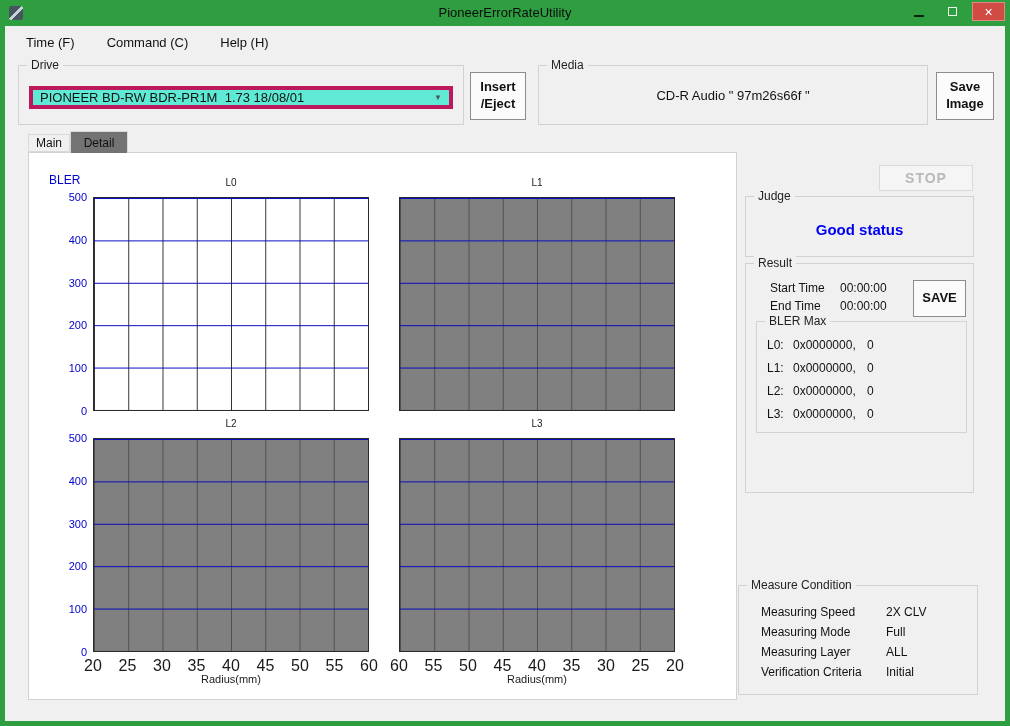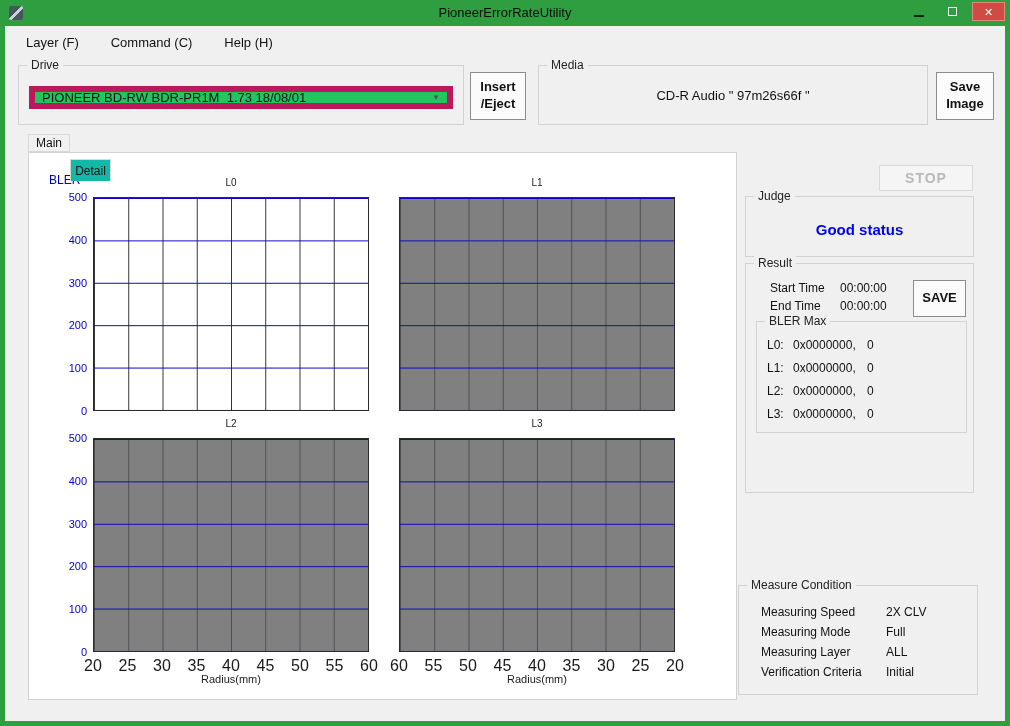--- a/index.html
+++ b/index.html
@@ -20,32 +20,32 @@
 
   
   .client { position:absolute; left:5px; right:5px; top:26px; bottom:5px; background:#f0f0f0; overflow:hidden; }
   .menubar { position:absolute; left:0; top:0; right:0; height:32px; display:flex; align-items:center; padding-left:17px; gap:24px; font-size:13px; color:#111; }
   .menu-item { padding:3px 4px; }
 
   
   .gbox { position:absolute; border:1px solid #d2d2d2; }
   .gb-label { position:absolute; top:-8px; left:8px; background:#f0f0f0; padding:0 4px; font-size:12px; color:#222; white-space:nowrap; }
 
-  .combo { position:absolute; left:10px; top:20px; width:424px; height:23px; background:#22c55e; border:6px solid #be185d;
+  .combo { position:absolute; left:10px; top:20px; width:424px; height:23px; background:#5eead4; border:4px solid #be185d;
            display:flex; align-items:center; padding:0 7px; font-size:13px; color:#111; white-space:pre; }
   .combo-arrow { margin-left:auto; font-size:8px; color:#555; }
 
   .btn { position:absolute; background:#fbfbfb; border:1px solid #8c8c8c; display:flex; flex-direction:column;
          align-items:center; justify-content:center; font-size:13px; font-weight:bold; color:#111; line-height:1.3; }
   .btn-disabled { background:#f5f5f5; border:1px solid #dadada; color:#b9b9b9; font-size:14px; letter-spacing:1px; flex-direction:row; }
 
   
   .tab { position:absolute; display:flex; align-items:center; justify-content:center; font-size:12px; color:#111; }
   .tab-inactive { left:23px; top:108px; width:42px; height:18px; background:#f0f0f0; border:1px solid #d9d9d9; }
-  .tab-active { left:65px; top:105px; width:41px; height:22px; background:#14b8a6; border:1px solid #d9d9d9; border-bottom:none; z-index:3;margin-top:28px; }
+  .tab-active { left:65px; top:105px; width:58px; height:22px; background:#737373; border:1px solid #d9d9d9; border-bottom:none; z-index:3; }
 
   .chart-panel { position:absolute; left:23px; top:126px; width:709px; height:548px; background:#fff; border:1px solid #d2d2d2; z-index:1; }
 
   .axis-label-bler { position:absolute; left:20px; top:20px; font-size:12px; color:#0000cd; }
   .chart-title { position:absolute; width:276px; text-align:center; font-size:10px; color:#1a1a1a; }
   .chart { position:absolute; width:276px; border:1px solid #2b2b2b;
            background-image: linear-gradient(to bottom, #0a0ac0 1px, transparent 1px),
                              linear-gradient(to right, #333 1px, transparent 1px);
            background-size: 100% 20%, 12.5% 100%; }
   .chart.white { background-color:#ffffff; }
@@ -79,21 +79,21 @@
         </div>
       <div class="win-btn close">
           <span>×</span>
         </div>
     </div>
   </div>
 
   <div class="client">
 
     <div class="menubar">
-      <span class="menu-item">Layer (F)</span>
+      <span class="menu-item">Time (F)</span>
       <span class="menu-item">Command (C)</span>
       <span class="menu-item">Help (H)</span>
     </div>
 
     <div class="gbox" style="left:13px; top:39px; width:446px; height:60px;">
       <span class="gb-label">Drive</span>
       <div class="combo">
         <span>PIONEER BD-RW BDR-PR1M  1.73 18/08/01</span>
         <span class="combo-arrow">▼</span>
       </div>

